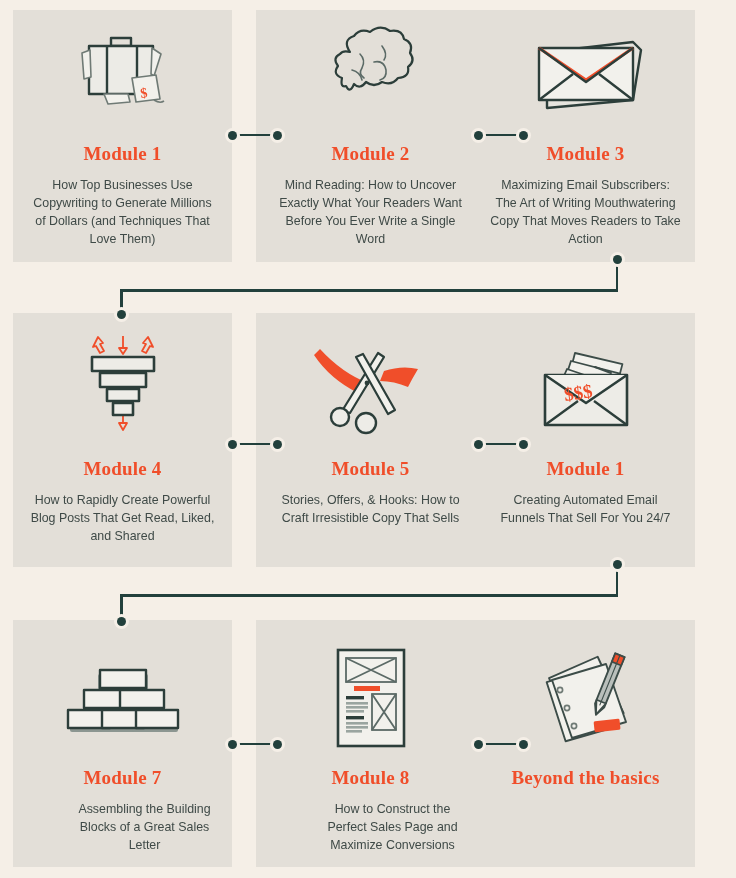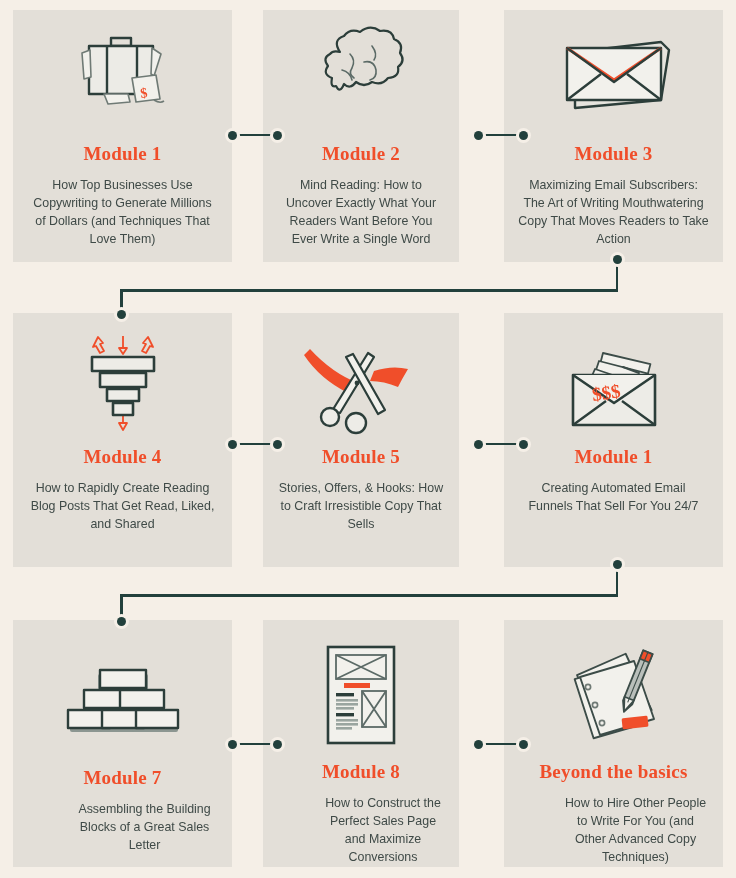--- a/index.html
+++ b/index.html
@@ -53,29 +53,29 @@
     margin: 0;
     max-width: 200px;
   }
 
   
   .row1 { top: 10px;  height: 252px; }
   .row2 { top: 313px; height: 254px; }
   .row3 { top: 620px; height: 247px; }
 
   .col1 { left: 13px;  width: 219px; }
-  .col2 { left: 263px; width: 196px; }
-  .col3 { left: 504px; width: 219px; }
+  .col2 { left: 256px; width: 229px; }
+  .col3 { left: 476px; width: 219px; }
 
   .row1 .icon-wrap { height: 112px; margin-top: 6px; }
   .row1 .module-title { margin-top: 16px; text-align: center; }
   .row1 .module-desc  { margin-top: 14px; }
 
   .row2 .icon-wrap { height: 118px; margin-top: 14px; }
-  .row2 .module-title { margin-top: 2px; }
+  .row2 .module-title { margin-top: 14px; }
   .row2 .module-desc  { margin-top: 14px; }
 
   .row3 .icon-wrap { height: 112px; margin-top: 22px; }
   .row3 .module-title { margin-top: 14px; }
   .row3 .module-desc  { margin-top: 14px; margin-left: 44px; }
 
   
   .h-connector {
     position: absolute;
     height: 14px;
@@ -184,21 +184,21 @@
         </g>
         <g fill="#edece7" stroke="#2c3e3a" stroke-width="2.6" stroke-linejoin="round">
           <rect x="24" y="26" width="62" height="14"></rect>
           <rect x="32" y="42" width="46" height="14"></rect>
           <rect x="39" y="58" width="32" height="12"></rect>
           <rect x="45" y="72" width="20" height="12"></rect>
         </g>
       </svg>
     </div>
     <div class="module-title">Module 4</div>
-    <div class="module-desc">How to Rapidly Create Reading Blog Posts That Get Read, Liked, and Shared</div>
+    <div class="module-desc">How to Rapidly Create Powerful Blog Posts That Get Read, Liked, and Shared</div>
   </div>
 
   <div class="card row2 col2">
     <div class="icon-wrap">
       <svg width="130" height="110" viewBox="0 0 130 110">
         <path d="M14 18 q22 24 48 34 q-4 8 -10 10 q-28 -14 -44 -38 z" fill="#f04e2a"></path>
         <path d="M78 40 q18 -6 34 -2 q-6 10 -10 18 q-14 -6 -28 -6 z" fill="#f04e2a"></path>
         <g fill="#f2f1ec" stroke="#2c3e3a" stroke-width="2.2" stroke-linejoin="round">
           <path d="M72 22 l6 4 l-34 56 l-8 -2 z"></path>
           <path d="M50 26 l7 -3 l32 56 l-7 4 z"></path>
@@ -307,21 +307,20 @@
         <g transform="rotate(22 78 46)">
           <path d="M74 6 l10 0 l0 54 l-5 10 l-5 -10 z" fill="#b9bfbb" stroke="#3c4c48" stroke-width="1.9" stroke-linejoin="round"></path>
           <path d="M74 6 l10 0 l0 9 l-10 0 z" fill="#f04e2a" stroke="#3c4c48" stroke-width="1.7"></path>
           <path d="M74 56 l10 0 l-5 14 z" fill="#f2f1ec" stroke="#3c4c48" stroke-width="1.7" stroke-linejoin="round"></path>
           <path d="M79 6 v54" stroke="#3c4c48" stroke-width="1.1"></path>
         </g>
         <rect x="68" y="74" width="26" height="11" rx="1.5" fill="#f04e2a" transform="rotate(-6 81 79)"></rect>
       </svg>
     </div>
     <div class="module-title">Beyond the basics</div>
-    <div class="module-desc">How to Hire Other People to Write For You (and Other Advanced Copy Techniques)</div>
   </div>
 
   <div class="h-connector" style="left:228px; top:128px; width:54px;">
     <div class="bar"></div>
     <div class="dot" style="left:0; top:2.5px;"></div>
     <div class="dot" style="right:0; top:2.5px;"></div>
   </div>
 
   <div class="h-connector" style="left:474px; top:128px; width:54px;">
     <div class="bar"></div>

